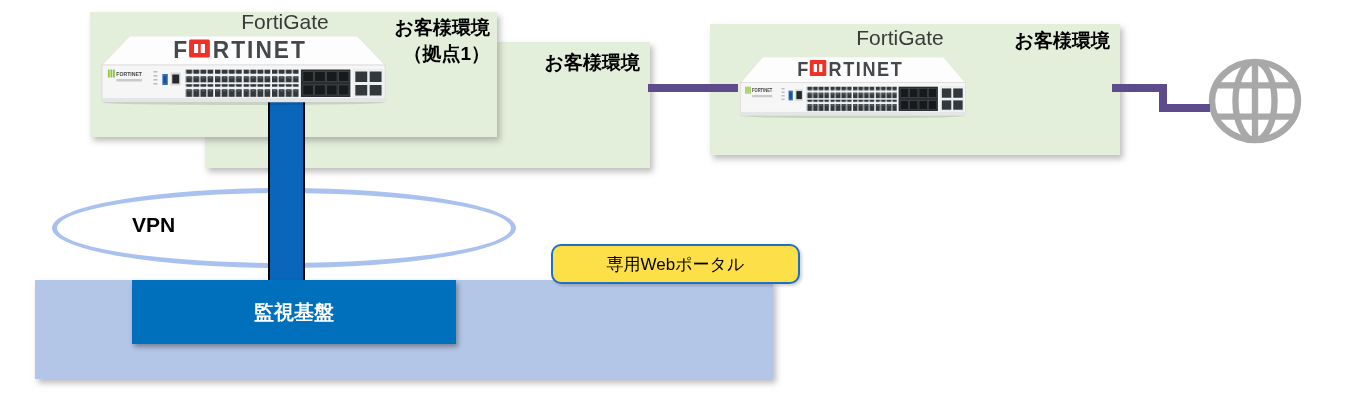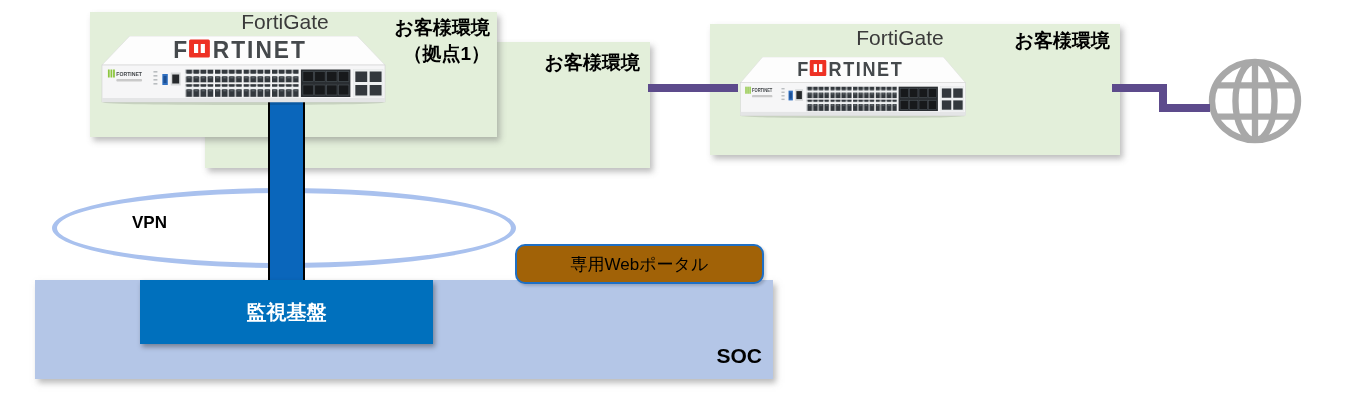--- a/index.html
+++ b/index.html
@@ -8,24 +8,24 @@
   .abs{position:absolute;}
   .site-box{background:var(--site-green);box-shadow:3px 4px 6px rgba(110,110,110,.45);z-index:1;}
   .jp-bold{font-weight:700;color:#000;}
   .fg-title{font-size:21px;color:#3a3a3a;text-align:center;z-index:6;}
   .env-label{font-size:19px;line-height:26px;text-align:right;z-index:6;}
   #soc-box{background:var(--soc-blue);box-shadow:3px 4px 6px rgba(120,120,120,.5);z-index:1;}
   #monitor-box{background:var(--monitor-blue);box-shadow:2px 3px 5px rgba(0,0,0,.35);z-index:3;
                display:flex;align-items:center;justify-content:center;}
   #monitor-box span{color:#fff;font-size:20px;font-weight:700;}
   #vpn-ellipse{border:5px solid var(--vpn-blue);border-radius:50%;z-index:2;background:transparent;}
-  #vpn-label{font-size:17px;z-index:3;}
+  #vpn-label{font-size:21px;z-index:3;}
   #tunnel-line{background:var(--link-blue);border-left:2px solid #000;border-right:2px solid #000;z-index:3;}
-  #portal-box{background:#a16207;border:2px solid var(--portal-border);border-radius:10px;z-index:4;
-              display:flex;align-items:center;justify-content:center;box-shadow:2px 2px 3px rgba(0,0,0,.18);}
+  #portal-box{background:#fde047;border:2px solid var(--portal-border);border-radius:10px;z-index:4;
+              display:flex;align-items:center;justify-content:center;box-shadow:2px 2px 3px rgba(0,0,0,.18);margin-left:36px;}
   #portal-box span{font-size:17px;color:#000;}
   #soc-label{font-size:21px;text-align:right;z-index:6;}
   #internet-label{font-size:19px;color:var(--internet-text);text-align:right;z-index:2;}
   svg{display:block;}
   .overlay{pointer-events:none;z-index:3;}
   .device{z-index:5;}
   #globe{z-index:2;}
 </style>
 </head>
 <body>
@@ -40,21 +40,21 @@
 
   <div class="abs" id="vpn-ellipse" style="left:52px;top:188px;width:454px;height:70px;"></div>
 
   <svg class="abs overlay" style="left:0;top:0;" width="1366" height="404" viewBox="0 0 1366 404">
     <path d="M648,88 H738" stroke="var(--purple)" stroke-width="8" fill="none"></path>
     <path d="M1112,88 H1163 V108 H1210" stroke="var(--purple)" stroke-width="8" fill="none"></path>
   </svg>
 
   <div class="abs" id="tunnel-line" style="left:268px;top:100px;width:33px;height:180px;"></div>
 
-  <div class="abs" id="monitor-box" style="left:140px;top:280px;width:293px;height:64px;">
+  <div class="abs" id="monitor-box" style="left:132px;top:280px;width:324px;height:64px;">
     <span>監視基盤</span>
   </div>
 
   <div class="abs" id="portal-box" style="left:515px;top:244px;width:245px;height:36px;">
     <span>専用Webポータル</span>
   </div>
 
   <svg width="0" height="0" style="position:absolute">
     <defs>
       <pattern id="fg-ports" width="7.2" height="13" patternUnits="userSpaceOnUse">
@@ -138,16 +138,15 @@
 
   <div class="abs env-label jp-bold" style="left:480px;top:50px;width:160px;">
     <div>お客様環境</div>
   </div>
 
   <div class="abs fg-title" style="left:795px;top:26px;width:210px;">FortiGate</div>
   <div class="abs env-label jp-bold" style="left:950px;top:28px;width:160px;">お客様環境</div>
 
   <div class="abs jp-bold" id="vpn-label" style="left:132px;top:213px;">VPN</div>
 
-  <div class="abs jp-bold" id="soc-label" style="left:620px;top:344px;width:142px;">SOC</div>
 
 
 </div>
 
 </body></html>

